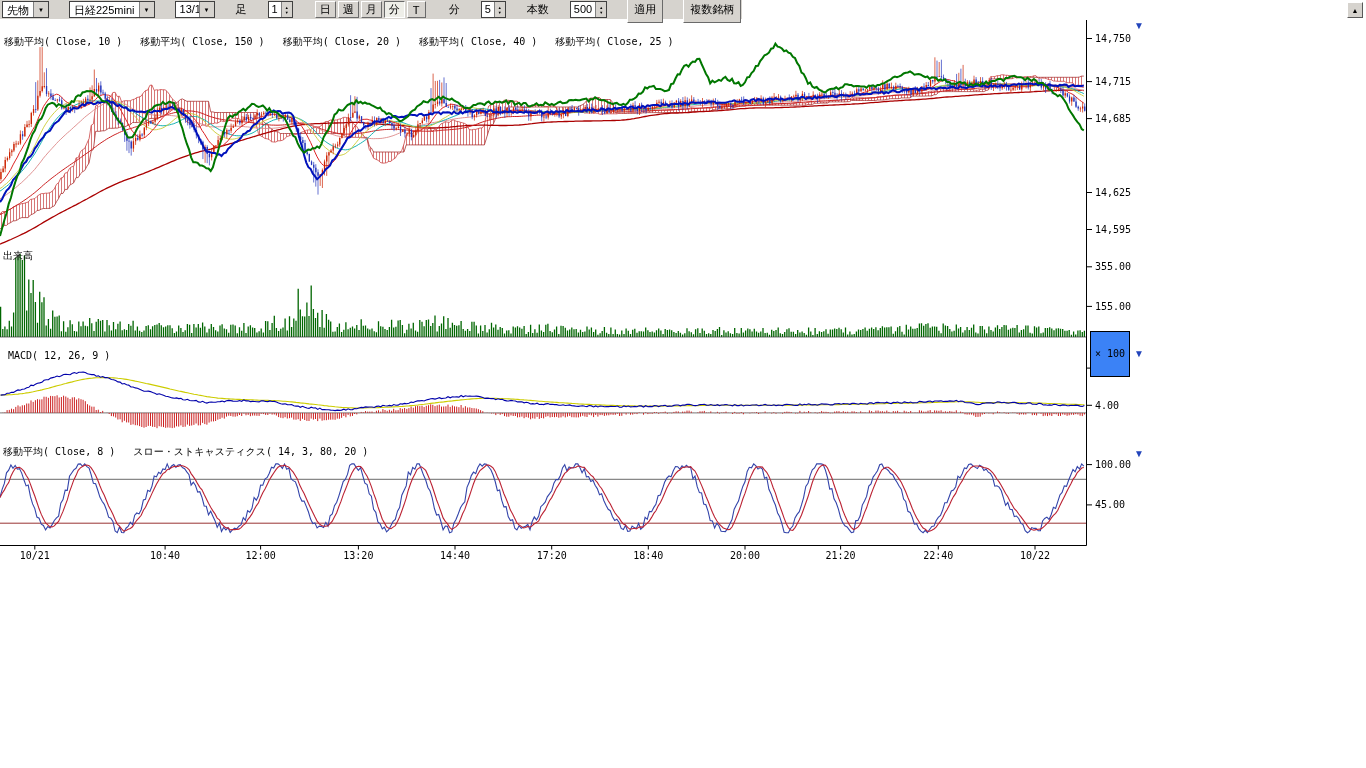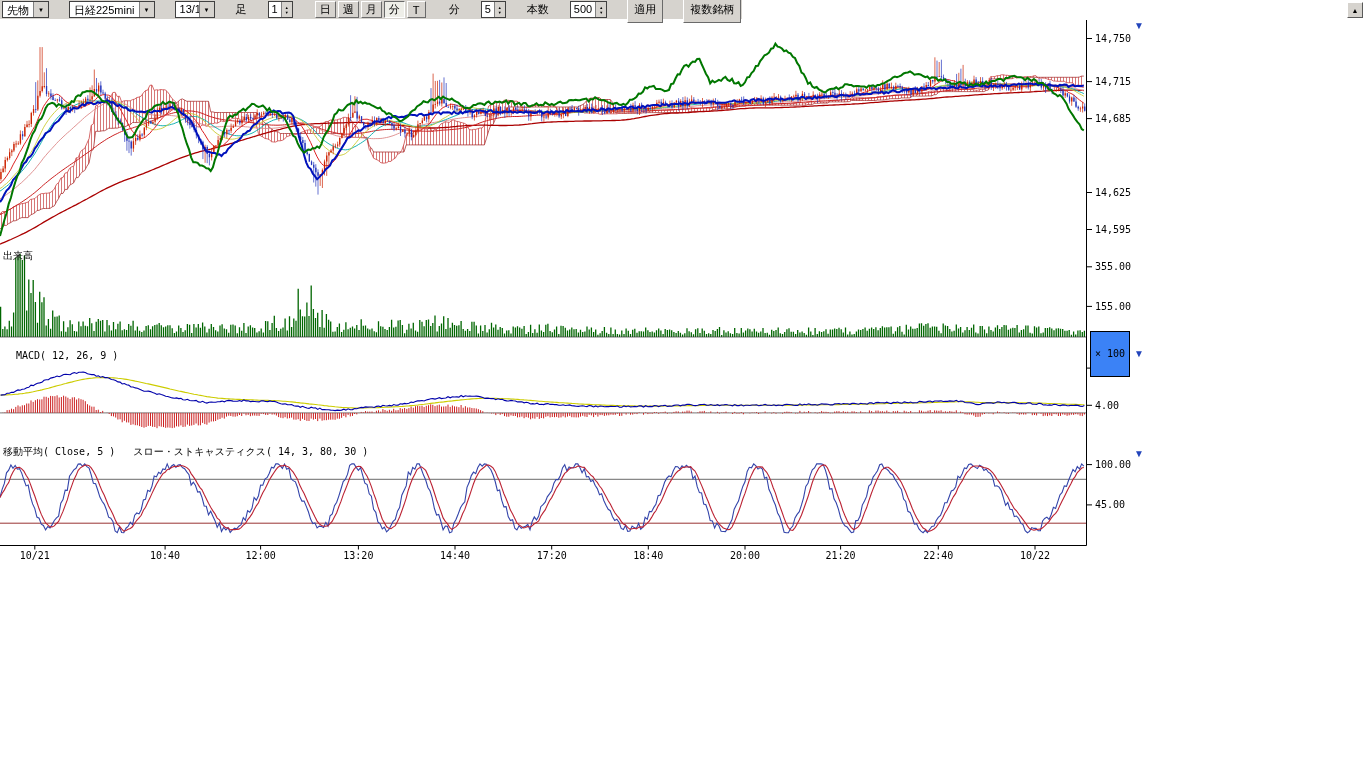--- a/index.html
+++ b/index.html
@@ -173,21 +173,22 @@
       <path d="M1086.5 368.1H1092" stroke="#000" stroke-width="1"></path>
       <text x="1095" y="371.6162790697674" text-anchor="start" font-size="10" fill="#000" font-family="&quot;DejaVu Sans Mono&quot;, monospace">23.50</text>
       <path d="M1086.5 405.3H1092" stroke="#000" stroke-width="1"></path>
       <text x="1095" y="408.80232558139534" text-anchor="start" font-size="10" fill="#000" font-family="&quot;DejaVu Sans Mono&quot;, monospace">4.00</text>
       <path d="M1086.5 464.6H1092" stroke="#000" stroke-width="1"></path>
       <text x="1095" y="468.1341463414634" text-anchor="start" font-size="10" fill="#000" font-family="&quot;DejaVu Sans Mono&quot;, monospace">100.00</text>
       <path d="M1086.5 504.9H1092" stroke="#000" stroke-width="1"></path>
       <text x="1095" y="508.3780487804878" text-anchor="start" font-size="10" fill="#000" font-family="&quot;DejaVu Sans Mono&quot;, monospace">45.00</text>
     </svg>
 
+  <div class="overlay" style="left:4px;top:36px">移動平均( Close, 10 )   移動平均( Close, 150 )   移動平均( Close, 20 )   移動平均( Close, 40 )   移動平均( Close, 25 )</div>
   <div class="overlay" style="left:3px;top:250px">出来高</div>
-  <div class="overlay" style="left:16px;top:350px">MACD( 12, 26, 9 )</div>
-  <div class="overlay" style="left:3px;top:446px">移動平均( Close, 5 )   スロー・ストキャスティクス( 14, 3, 80, 30 )</div>
+  <div class="overlay" style="left:8px;top:350px">MACD( 12, 26, 9 )</div>
+  <div class="overlay" style="left:3px;top:446px">移動平均( Close, 8 )   スロー・ストキャスティクス( 14, 3, 80, 20 )</div>
   <div class="mult-box" style="left:1090px;top:331px">× 100</div>
   <span class="pane-dd" style="left:1134px;top:21px">▼</span>
   <span class="pane-dd" style="left:1134px;top:349px">▼</span>
   <span class="pane-dd" style="left:1134px;top:449px">▼</span>
 
 </div>
 
 </body></html>

